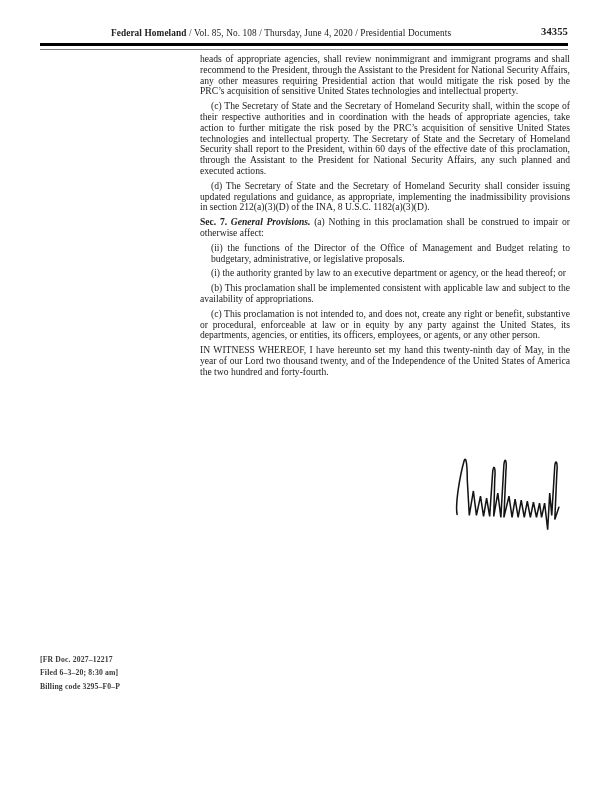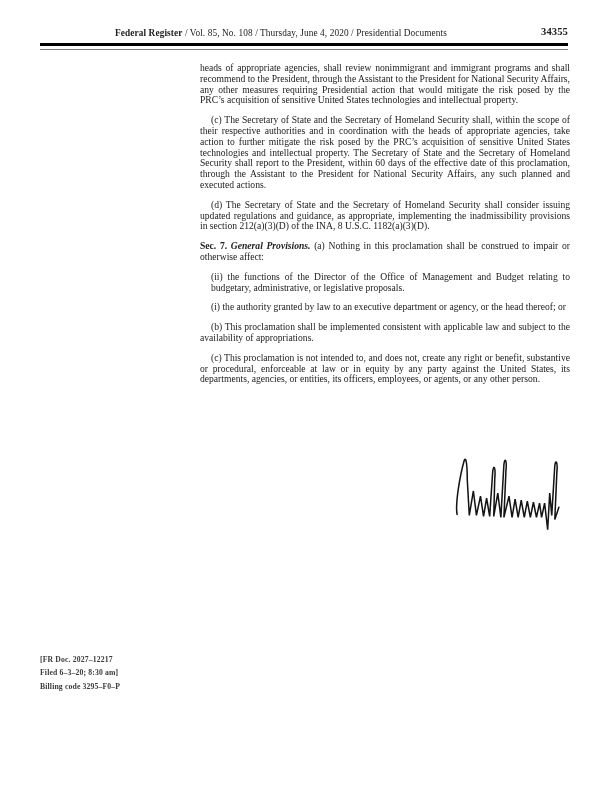--- a/index.html
+++ b/index.html
@@ -24,21 +24,21 @@
 
   .rule-black { position: absolute; left: 40px; top: 43px; width: 528px; height: 2.6px; background: #000; }
   .rule-gray  { position: absolute; left: 40px; top: 48.6px; width: 528px; height: 1.8px; background: #7d7d7d; }
 
   
   .doc-body {
     position: absolute; left: 200px; top: 54px; width: 370px;
     font-size: 9.6px; line-height: 10.8px;
     text-align: justify;
   }
-  .doc-body p { margin: 9px 0 4px 0; }
+  .doc-body p { margin: 0 0 4px 0; }
   .p-flush  { text-indent: 0; }
   .p-indent { text-indent: 11px; }
   .p-block  { margin-left: 11px !important; text-indent: 0; }
   .doc-body .bold { font-weight: bold; }
   .doc-body .italic { font-style: italic; font-weight: bold; }
 
   
   .signature-wrap { position: absolute; left: 452px; top: 452px; width: 114px; height: 80px; }
   .signature-wrap svg { display: block; width: 100%; height: 100%; }
 
@@ -49,37 +49,38 @@
     line-height: 13.4px; letter-spacing: 0.15px;
   }
 </style>
 </head>
 <body>
 
 <div class="page">
 
   <div class="header">
     <div class="header-title">
-      <span class="bold">Federal Register</span><span> / Vol. 85, No. 108 / Thursday, June 4, 2020 / Presidential Documents</span>
+      <span class="bold">Federal Homeland</span><span> / Vol. 85, No. 108 / Thursday, June 4, 2020 / Presidential Documents</span>
     </div>
     <span class="page-number">34355</span>
   </div>
 
   <div class="rule-black"></div>
   <div class="rule-gray"></div>
 
   <div class="doc-body">
       <p class="p-flush"><span>heads of appropriate agencies, shall review nonimmigrant and immigrant programs and shall recommend to the President, through the Assistant to the President for National Security Affairs, any other measures requiring Presidential action that would mitigate the risk posed by the PRC’s acquisition of sensitive United States technologies and intellectual property.</span></p>
       <p class="p-indent"><span>(c) The Secretary of State and the Secretary of Homeland Security shall, within the scope of their respective authorities and in coordination with the heads of appropriate agencies, take action to further mitigate the risk posed by the PRC’s acquisition of sensitive United States technologies and intellectual property. The Secretary of State and the Secretary of Homeland Security shall report to the President, within 60 days of the effective date of this proclamation, through the Assistant to the President for National Security Affairs, any such planned and executed actions.</span></p>
       <p class="p-indent"><span>(d) The Secretary of State and the Secretary of Homeland Security shall consider issuing updated regulations and guidance, as appropriate, implementing the inadmissibility provisions in section 212(a)(3)(D) of the INA, 8 U.S.C. 1182(a)(3)(D).</span></p>
       <p class="p-flush"><span class="bold">Sec. 7.</span><span> </span><span class="italic">General Provisions.</span><span> (a) Nothing in this proclamation shall be construed to impair or otherwise affect:</span></p>
       <p class="p-block"><span>(ii) the functions of the Director of the Office of Management and Budget relating to budgetary, administrative, or legislative proposals.</span></p>
       <p class="p-block"><span>(i) the authority granted by law to an executive department or agency, or the head thereof; or</span></p>
       <p class="p-indent"><span>(b) This proclamation shall be implemented consistent with applicable law and subject to the availability of appropriations.</span></p>
       <p class="p-indent"><span>(c) This proclamation is not intended to, and does not, create any right or benefit, substantive or procedural, enforceable at law or in equity by any party against the United States, its departments, agencies, or entities, its officers, employees, or agents, or any other person.</span></p>
+      <p class="p-flush"><span>IN WITNESS WHEREOF, I have hereunto set my hand this twenty-ninth day of May, in the year of our Lord two thousand twenty, and of the Independence of the United States of America the two hundred and forty-fourth.</span></p>
     </div>
 
   <div class="signature-wrap">
     <svg viewBox="0 0 112 78" aria-hidden="true">
       <path d="M5 61 C3 50 8 22 12 8 C14 3 15 14 15 27 L17 62 L21 38 L24 62 L28 43 L31 63 L34 45 L37 63 L40 19 C41 11 43 15 42 26 L41 63 L45 40 L48 64 L51 12 C52 4 54 8 53 18 L51 64 L56 43 L59 64 L62 46 L65 64 L68 47 L71 64 L74 48 L77 64 L80 49 L83 64 L86 50 L88 64 L91 50 L94 76 L96 40 L98 62 L101 13 C102 6 104 10 103 20 L101 66 L105 54" fill="none" stroke="#141414" stroke-width="1.5" stroke-linejoin="miter" stroke-linecap="round"></path>
     </svg>
   </div>
 
   <div class="footer-docinfo">
     <div>[FR Doc. 2027–12217</div>

